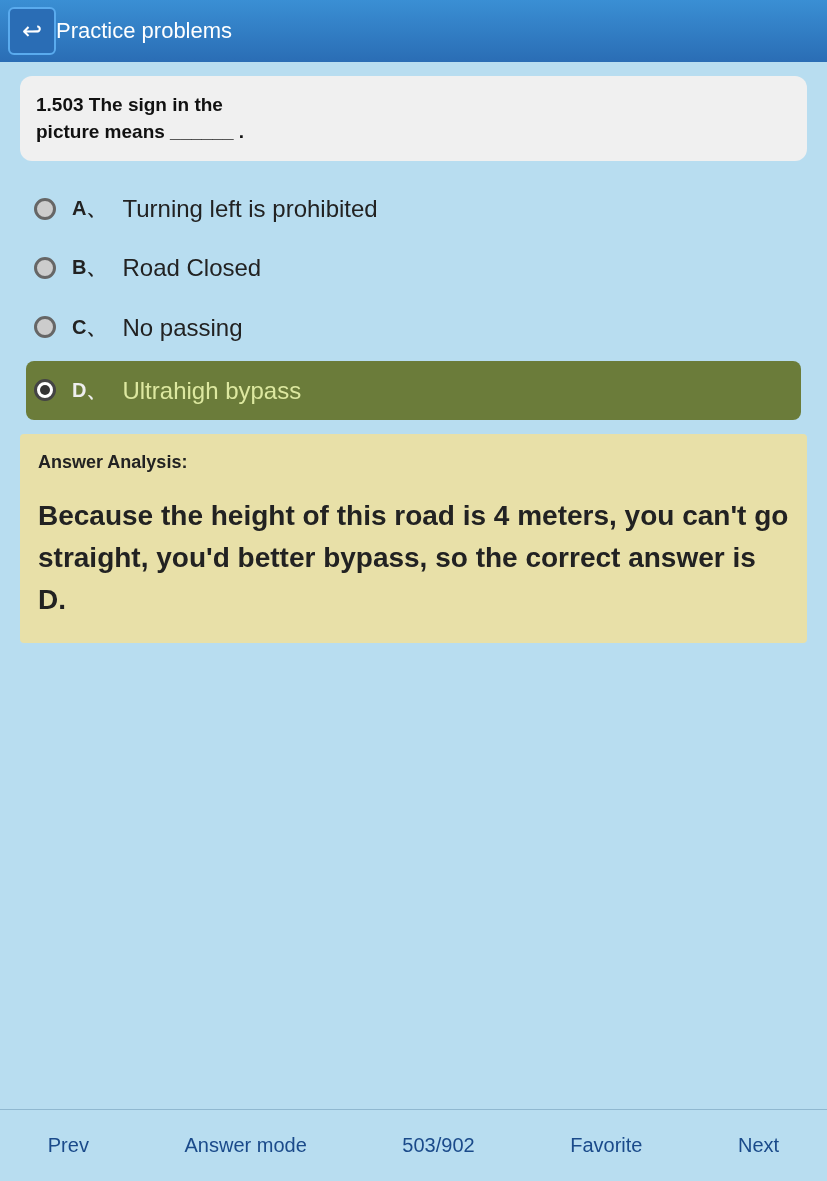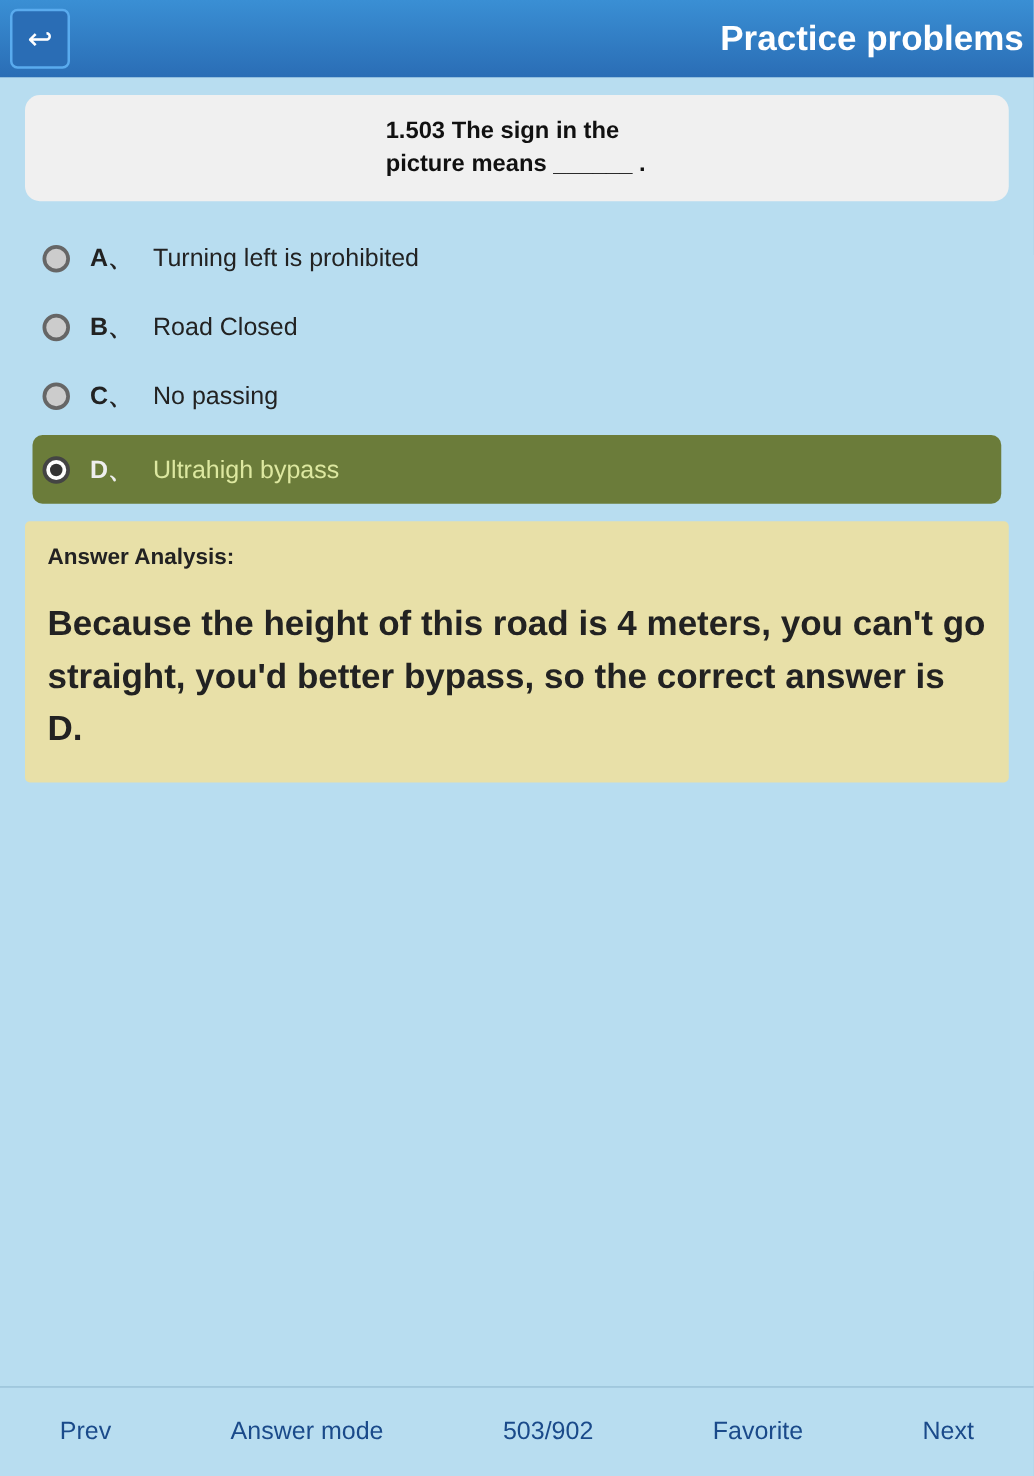--- a/index.html
+++ b/index.html
@@ -29,24 +29,24 @@
       border-radius: 6px;
       display: flex;
       align-items: center;
       justify-content: center;
       cursor: pointer;
       font-size: 24px;
       color: white;
     }
     .header-title {
       color: white;
-      font-size: 28px;
-      font-weight: bold;
+      font-size: 22px;
+      font-weight: normal;
       flex: 1;
-      text-align: right;
+      text-align: left;
     }
     .language-btn {
       background: #2a6db5;
       border: 2px solid #5aabee;
       border-radius: 6px;
       color: white;
       font-size: 18px;
       padding: 8px 14px;
       cursor: pointer;
     }
@@ -61,23 +61,22 @@
       gap: 0;
     }
 
     
     .question-card {
       background: #f0f0f0;
       border-radius: 12px;
       padding: 16px;
       margin-bottom: 18px;
       display: flex;
-      flex-direction: column;
       gap: 12px;
-      align-items: center;
+      align-items: flex-end;
     }
     .question-text {
       font-size: 19px;
       font-weight: bold;
       color: #111;
       flex: 0 0 auto;
       max-width: 210px;
       line-height: 1.4;
     }
     .question-image {
@@ -136,21 +135,21 @@
     .option-label {
       font-size: 20px;
       font-weight: bold;
       color: #222;
       flex-shrink: 0;
     }
     .option-label.wrong {
       color: #eee;
     }
     .option-text {
-      font-size: 20px;
+      font-size: 24px;
       color: #222;
       line-height: 1.3;
     }
     .option-text.wrong {
       color: #dde8a0;
     }
 
     
     .answer-analysis {
       background: #e8e0a8;

